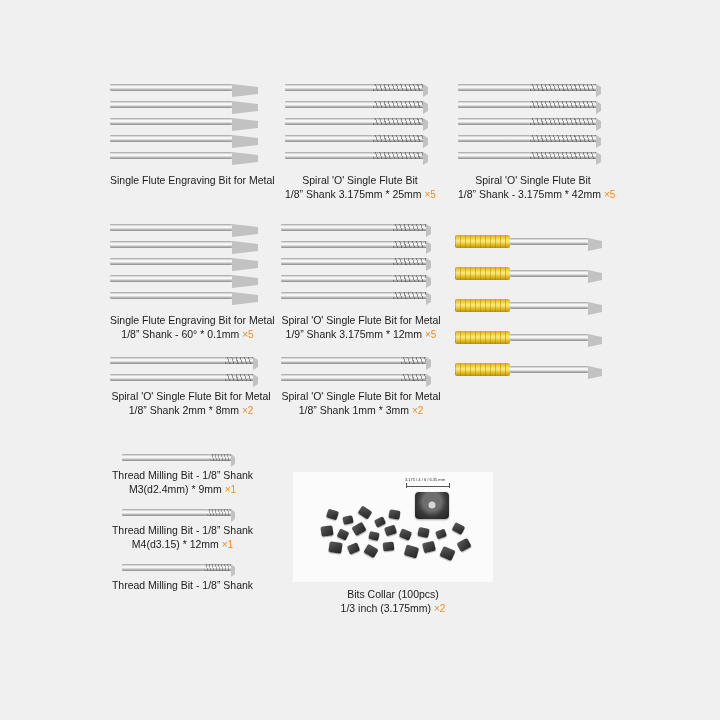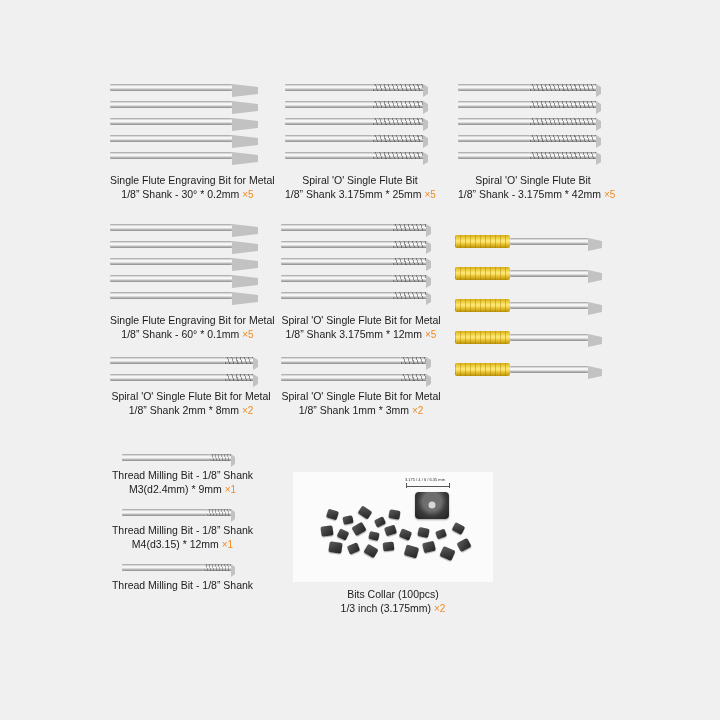--- a/index.html
+++ b/index.html
@@ -127,21 +127,20 @@
         <div class="shank" style="width:122px;"></div>
           <div class="tip" style="left:122px;"></div>
       </div>
       <div class="bit" style="top:70px;width:148px;">
         <div class="shank" style="width:122px;"></div>
           <div class="tip" style="left:122px;"></div>
       </div>
     </div>
     <div class="caption">
       <span class="line">Single Flute Engraving Bit for Metal</span>
-      <span class="line"><span>1/8” Shank - 30° * 0.2mm</span> <span class="qty">×5</span></span>
     </div>
   </div>
 
   <div class="group" style="left:285px;top:82px;width:150px;">
     <div class="bits" style="height:92px;">
       <div class="bit" style="top:2px;width:143px;">
         <div class="shank" style="width:88px;"></div>
           <div class="flute" style="left:88px;width:50px;"></div>
           <div class="nose" style="left:138px;"></div>
       </div>
@@ -258,21 +257,21 @@
           <div class="nose" style="left:145px;"></div>
       </div>
       <div class="bit" style="top:70px;width:150px;">
         <div class="shank" style="width:112px;"></div>
           <div class="flute" style="left:112px;width:33px;"></div>
           <div class="nose" style="left:145px;"></div>
       </div>
     </div>
     <div class="caption">
       <span class="line">Spiral 'O' Single Flute Bit for Metal</span>
-      <span class="line"><span>1/8” Shank  3.175mm * 12mm</span> <span class="qty">×5</span></span>
+      <span class="line"><span>1/9” Shank  3.175mm * 12mm</span> <span class="qty">×5</span></span>
     </div>
   </div>
 
   <div class="group" style="left:110px;top:355px;width:162px;">
     <div class="bits" style="height:35px;">
       <div class="bit" style="top:2px;width:148px;">
         <div class="shank" style="width:115px;"></div>
           <div class="flute" style="left:115px;width:28px;"></div>
           <div class="nose" style="left:143px;"></div>
       </div>

